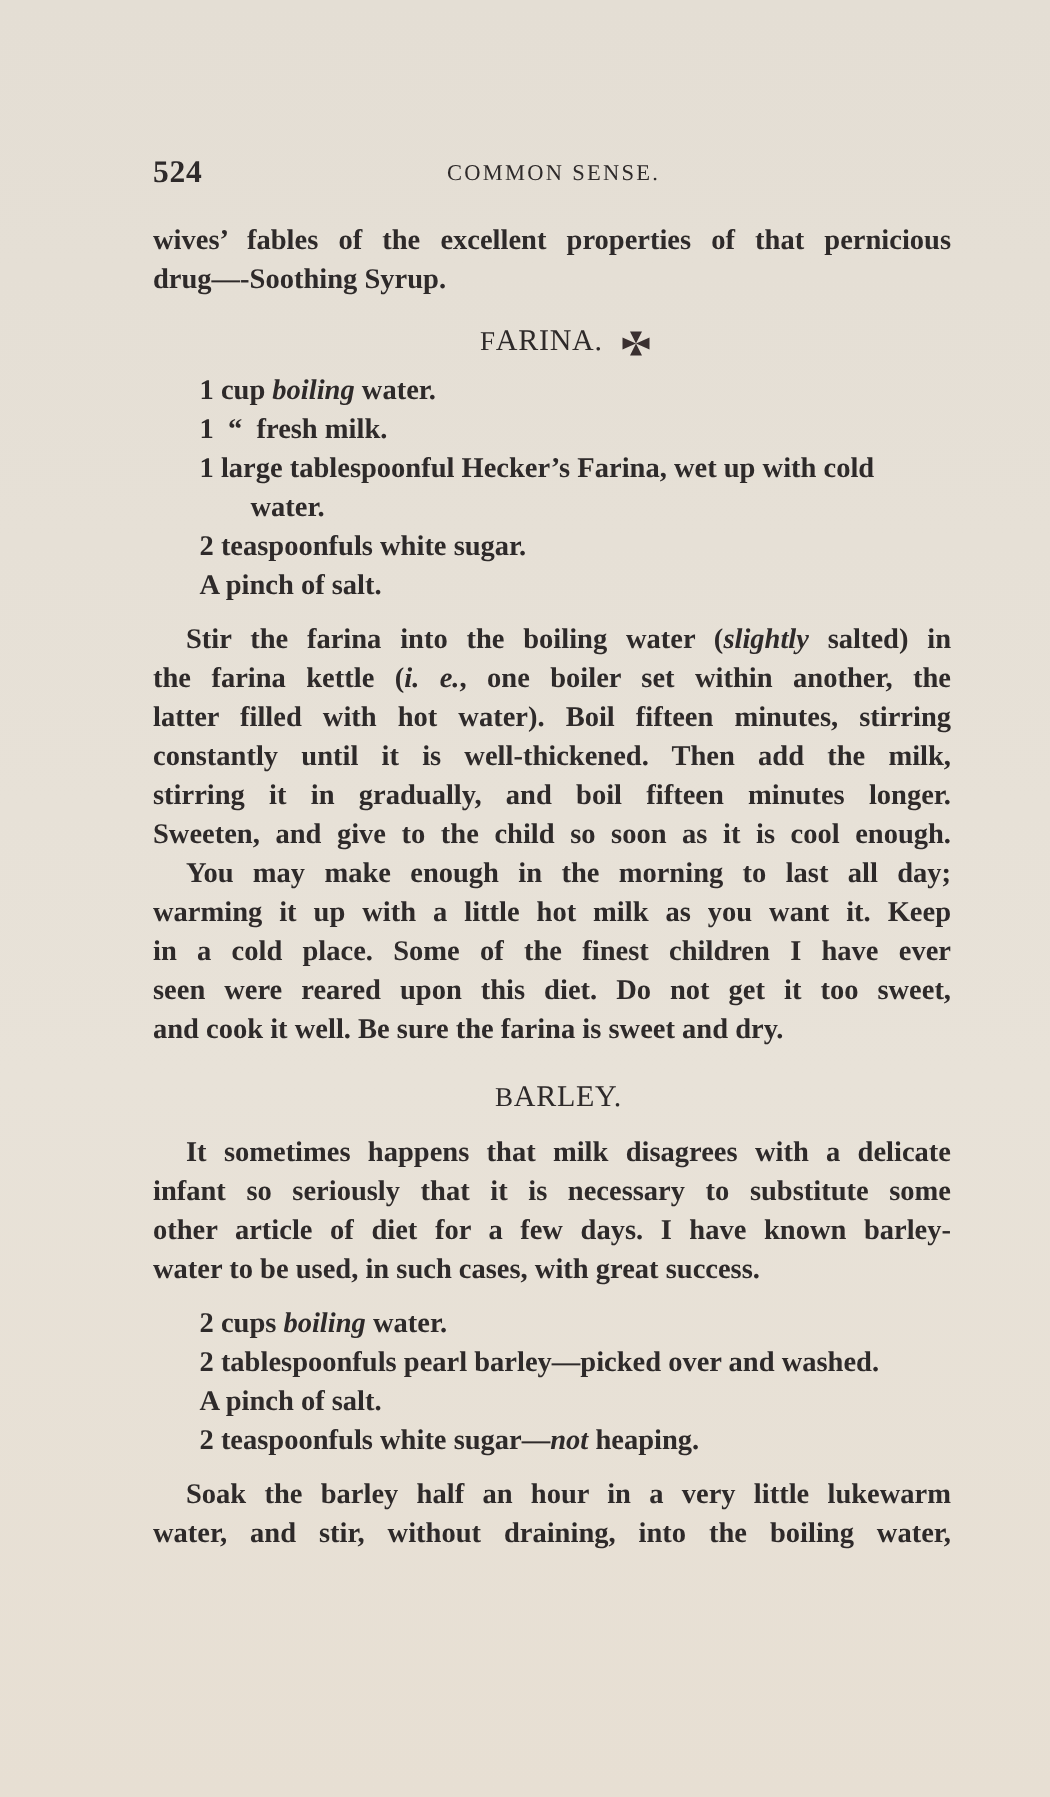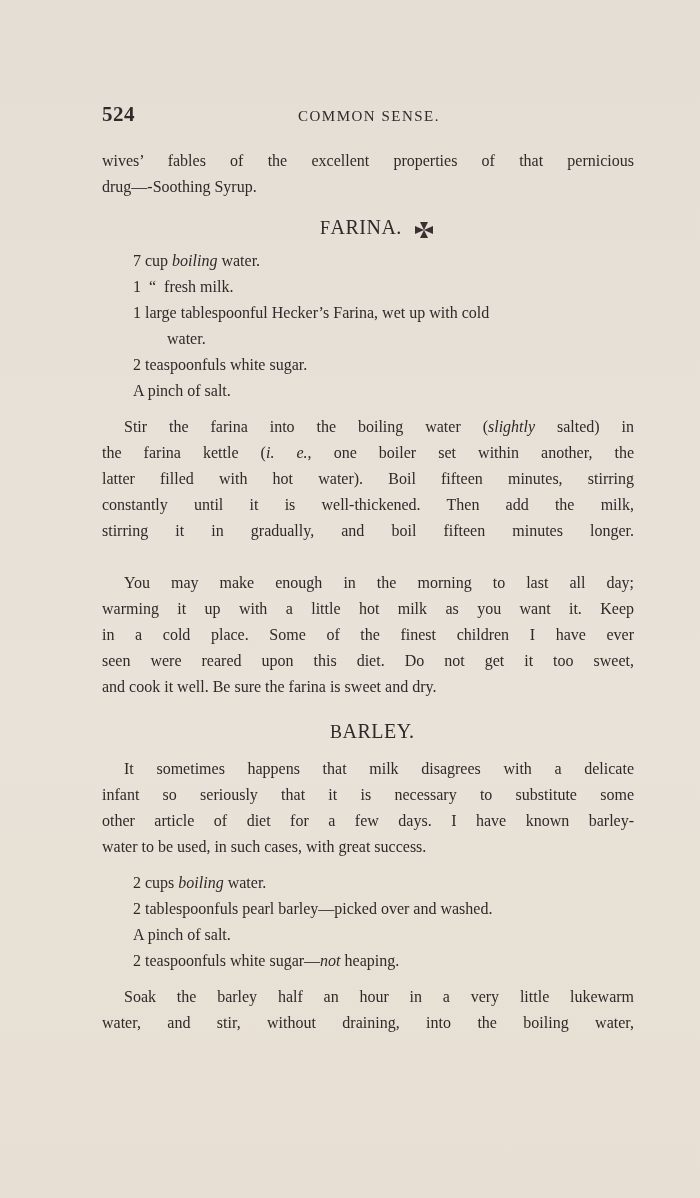--- a/index.html
+++ b/index.html
@@ -8,21 +8,21 @@
     background:#e6e0d6;
     font-family:"Liberation Serif","DejaVu Serif",serif;
     color:#2e2a2a;
     position:relative;
   }
   .page { position:absolute; left:0; top:0; width:700px; height:1198px;
     background:linear-gradient(180deg,#e4ded4 0%,#e8e2d8 60%,#e7dfd3 100%); }
   .header { position:absolute; top:102px; left:102px; width:536px; height:30px;text-align:center; }
   .pagenum { position:absolute; left:0; top:0; font-size:21px; font-weight:bold; letter-spacing:0.5px; }
   .runhead { position:absolute; left:196px; top:6px; font-size:15px; letter-spacing:1.5px; }
-  .line { position:absolute; left:102px; width:532px; font-size:16px; line-height:26px; white-space:nowrap; }
+  .line { position:absolute; left:102px; width:532px; font-size:19px; line-height:26px; white-space:nowrap;font-weight:bold; }
   .just { text-align:justify; text-align-last:justify; }
   .indent { text-indent:22px; }
   .ing { left:133px; width:500px; }
   .ing2 { left:167px; }
   .heading { position:absolute; font-size:18px; letter-spacing:0.5px; }
   .heading .sc { font-size:20px; }
   .cross { display:inline-block; vertical-align:middle; margin-left:6px; }
   em { font-style:italic; }
 </style>
 </head>
@@ -38,32 +38,33 @@
   <div class="line just" style="top:148px">wives’ fables of the excellent properties of that pernicious</div>
   <div class="line" style="top:174px">drug—-Soothing Syrup.</div>
 
   <div class="heading" style="top:216px; left:320px;">
     <span>F</span><span class="sc">ARINA.</span>
     <svg class="cross" width="22" height="18" viewBox="0 0 22 18">
       <path d="M11 9 L7 1 L15 1 Z M11 9 L7 17 L15 17 Z M11 9 L2 5 L2 13 Z M11 9 L20 5 L20 13 Z" fill="#3a3030"></path>
     </svg>
   </div>
 
-  <div class="line ing" style="top:248px"><span>7 cup </span><em>boiling</em><span> water.</span></div>
+  <div class="line ing" style="top:248px"><span>1 cup </span><em>boiling</em><span> water.</span></div>
   <div class="line ing" style="top:274px; white-space:pre">1  “  fresh milk.</div>
   <div class="line ing" style="top:300px">1 large tablespoonful Hecker’s Farina, wet up with cold</div>
   <div class="line ing ing2" style="top:326px">water.</div>
   <div class="line ing" style="top:352px">2 teaspoonfuls white sugar.</div>
   <div class="line ing" style="top:378px">A pinch of salt.</div>
 
   <div class="line just indent" style="top:414px"><span>Stir the farina into the boiling water (</span><em>slightly</em><span> salted) in</span></div>
   <div class="line just" style="top:440px"><span>the farina kettle (</span><em>i. e.</em><span>, one boiler set within another, the</span></div>
   <div class="line just" style="top:466px">latter filled with hot water).  Boil fifteen minutes, stirring</div>
   <div class="line just" style="top:492px">constantly until it is well-thickened.  Then add the milk,</div>
   <div class="line just" style="top:518px">stirring it in gradually, and boil fifteen minutes longer.</div>
+  <div class="line just" style="top:544px">Sweeten, and give to the child so soon as it is cool enough.</div>
 
   <div class="line just indent" style="top:570px">You may make enough in the morning to last all day;</div>
   <div class="line just" style="top:596px">warming it up with a little hot milk as you want it.  Keep</div>
   <div class="line just" style="top:622px">in a cold place.  Some of the finest children I have ever</div>
   <div class="line just" style="top:648px">seen were reared upon this diet.  Do not get it too sweet,</div>
   <div class="line" style="top:674px">and cook it well.  Be sure the farina is sweet and dry.</div>
 
   <div class="heading" style="top:720px; left:330px;">
     <span>B</span><span class="sc">ARLEY.</span>
   </div>

